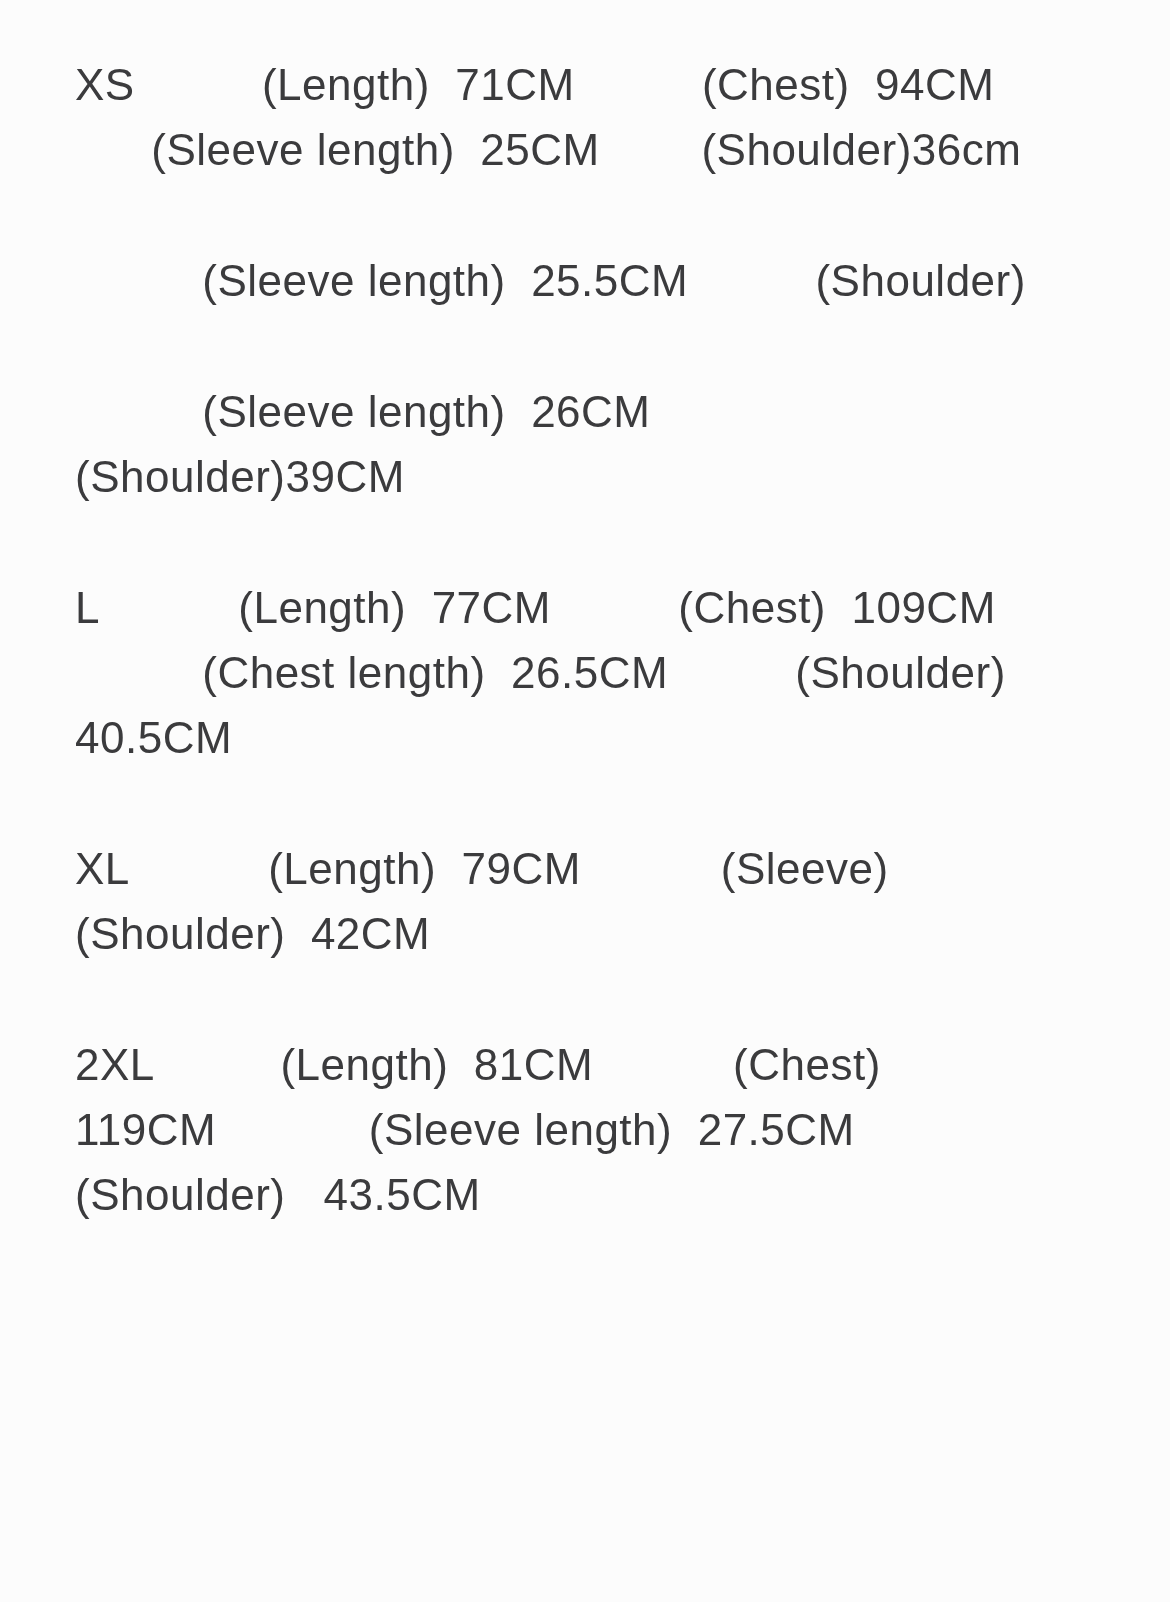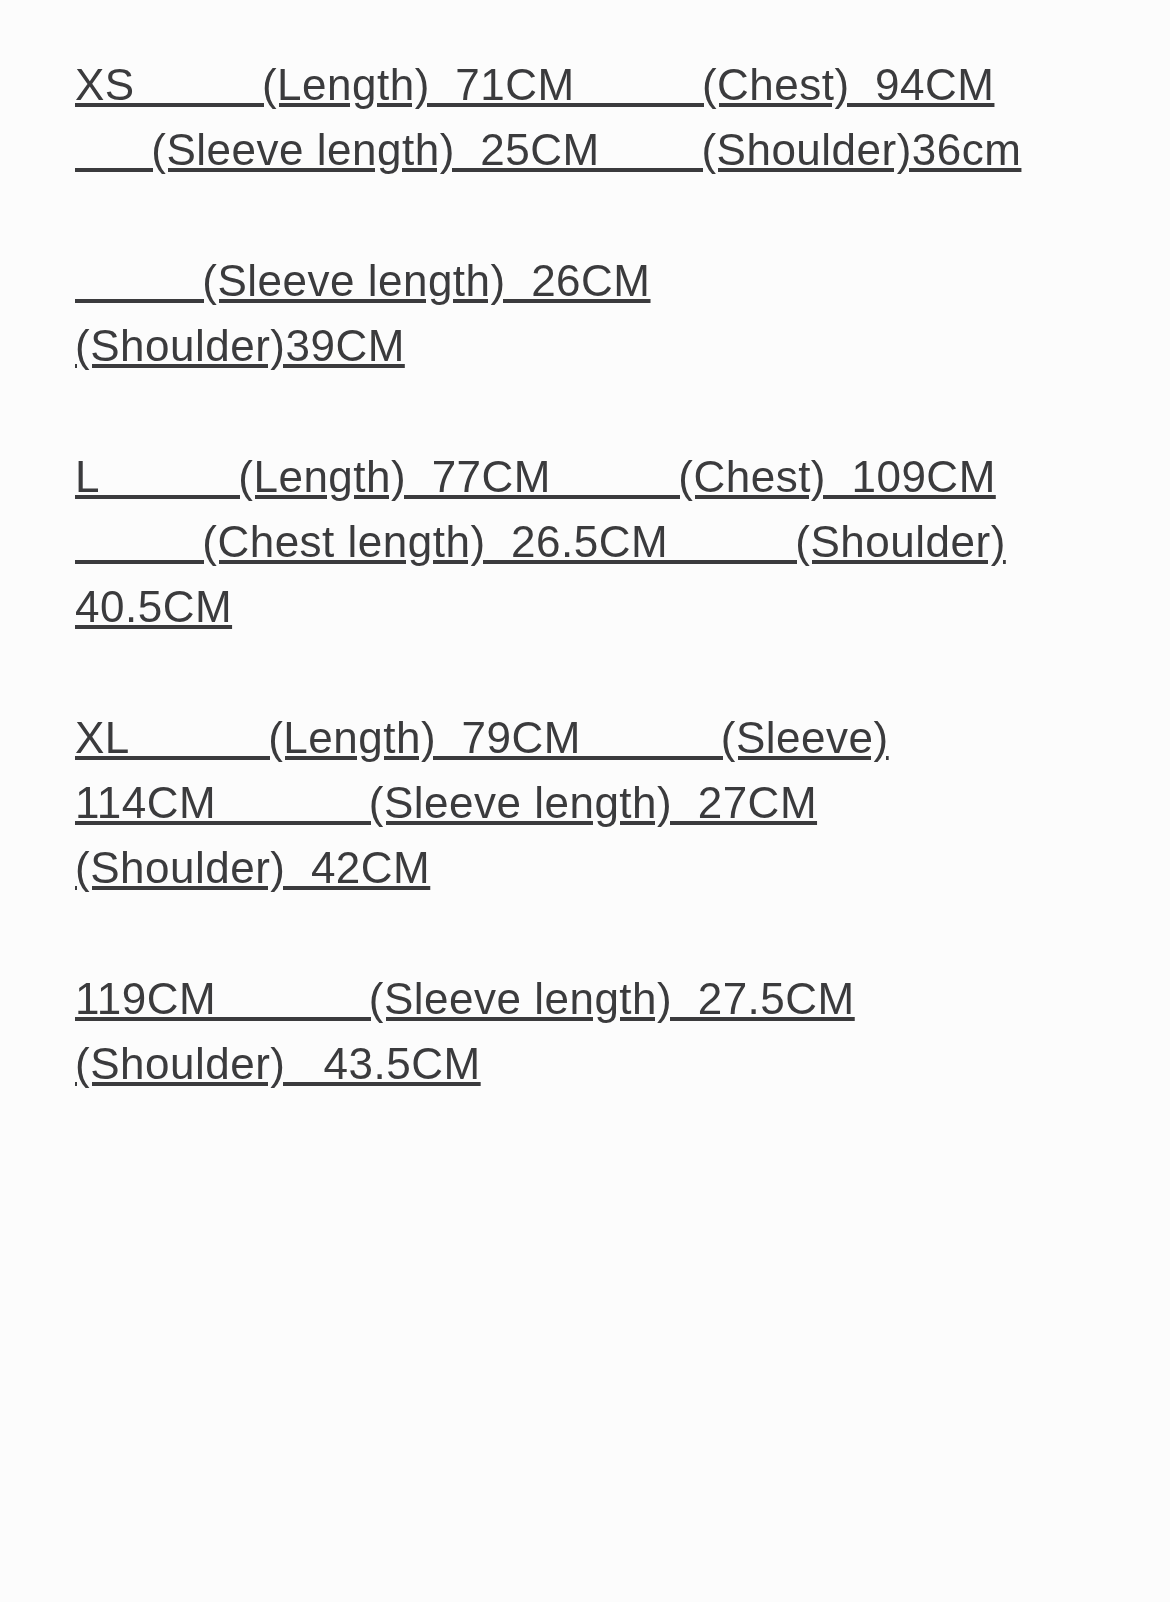--- a/index.html
+++ b/index.html
@@ -25,51 +25,51 @@
   }
   .size-block {
     margin: 0 0 66px 0;
   }
   .size-block:last-child {
     margin-bottom: 0;
   }
   .ln {
     white-space: pre;
     letter-spacing: 0.5px;
-    text-decoration: underline;
   }
 </style>
 </head>
 <body>
 
 <main class="chart">
 
   <section class="size-block">
     <div class="ln">XS          (Length)  71CM          (Chest)  94CM</div>
     <div class="ln">      (Sleeve length)  25CM        (Shoulder)36cm</div>
   </section>
 
   <section class="size-block">
+    <div class="ln">          (Sleeve length)  25.5CM          (Shoulder)</div>
   </section>
 
   <section class="size-block">
     <div class="ln">          (Sleeve length)  26CM</div>
     <div class="ln">(Shoulder)39CM</div>
   </section>
 
   <section class="size-block">
     <div class="ln">L           (Length)  77CM          (Chest)  109CM</div>
     <div class="ln">          (Chest length)  26.5CM          (Shoulder)</div>
     <div class="ln">40.5CM</div>
   </section>
 
   <section class="size-block">
     <div class="ln">XL           (Length)  79CM           (Sleeve)</div>
-    <div class="ln">114CM            (Sleeve length)  27CM</div>
     <div class="ln">(Shoulder)  42CM</div>
   </section>
 
   <section class="size-block">
+    <div class="ln">2XL          (Length)  81CM           (Chest)</div>
     <div class="ln">119CM            (Sleeve length)  27.5CM</div>
     <div class="ln">(Shoulder)   43.5CM</div>
   </section>
 
 </main>
 
 </body></html>

